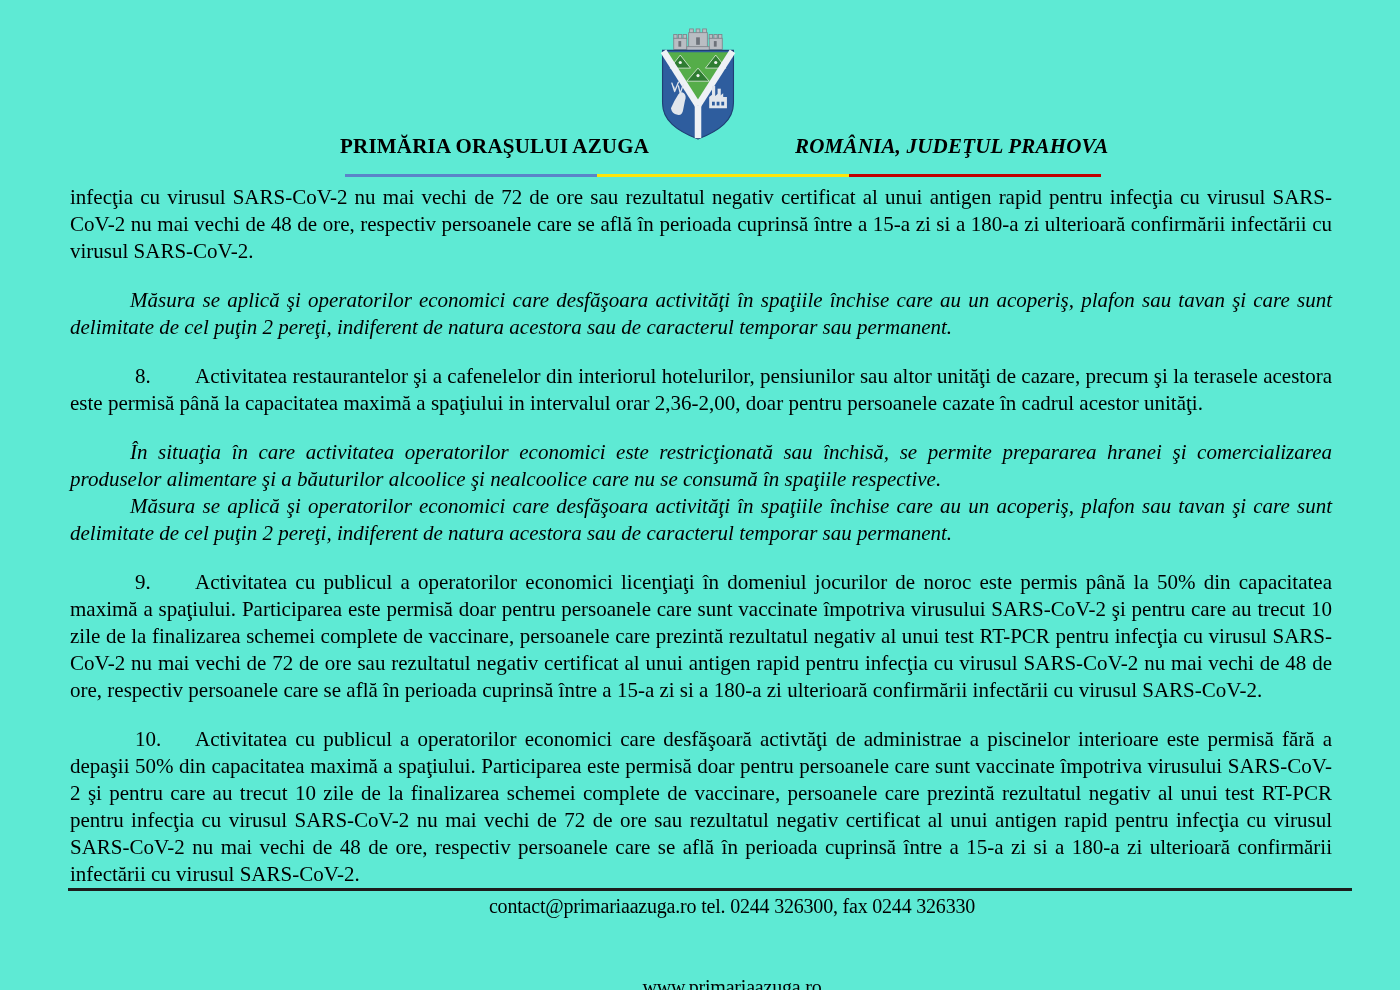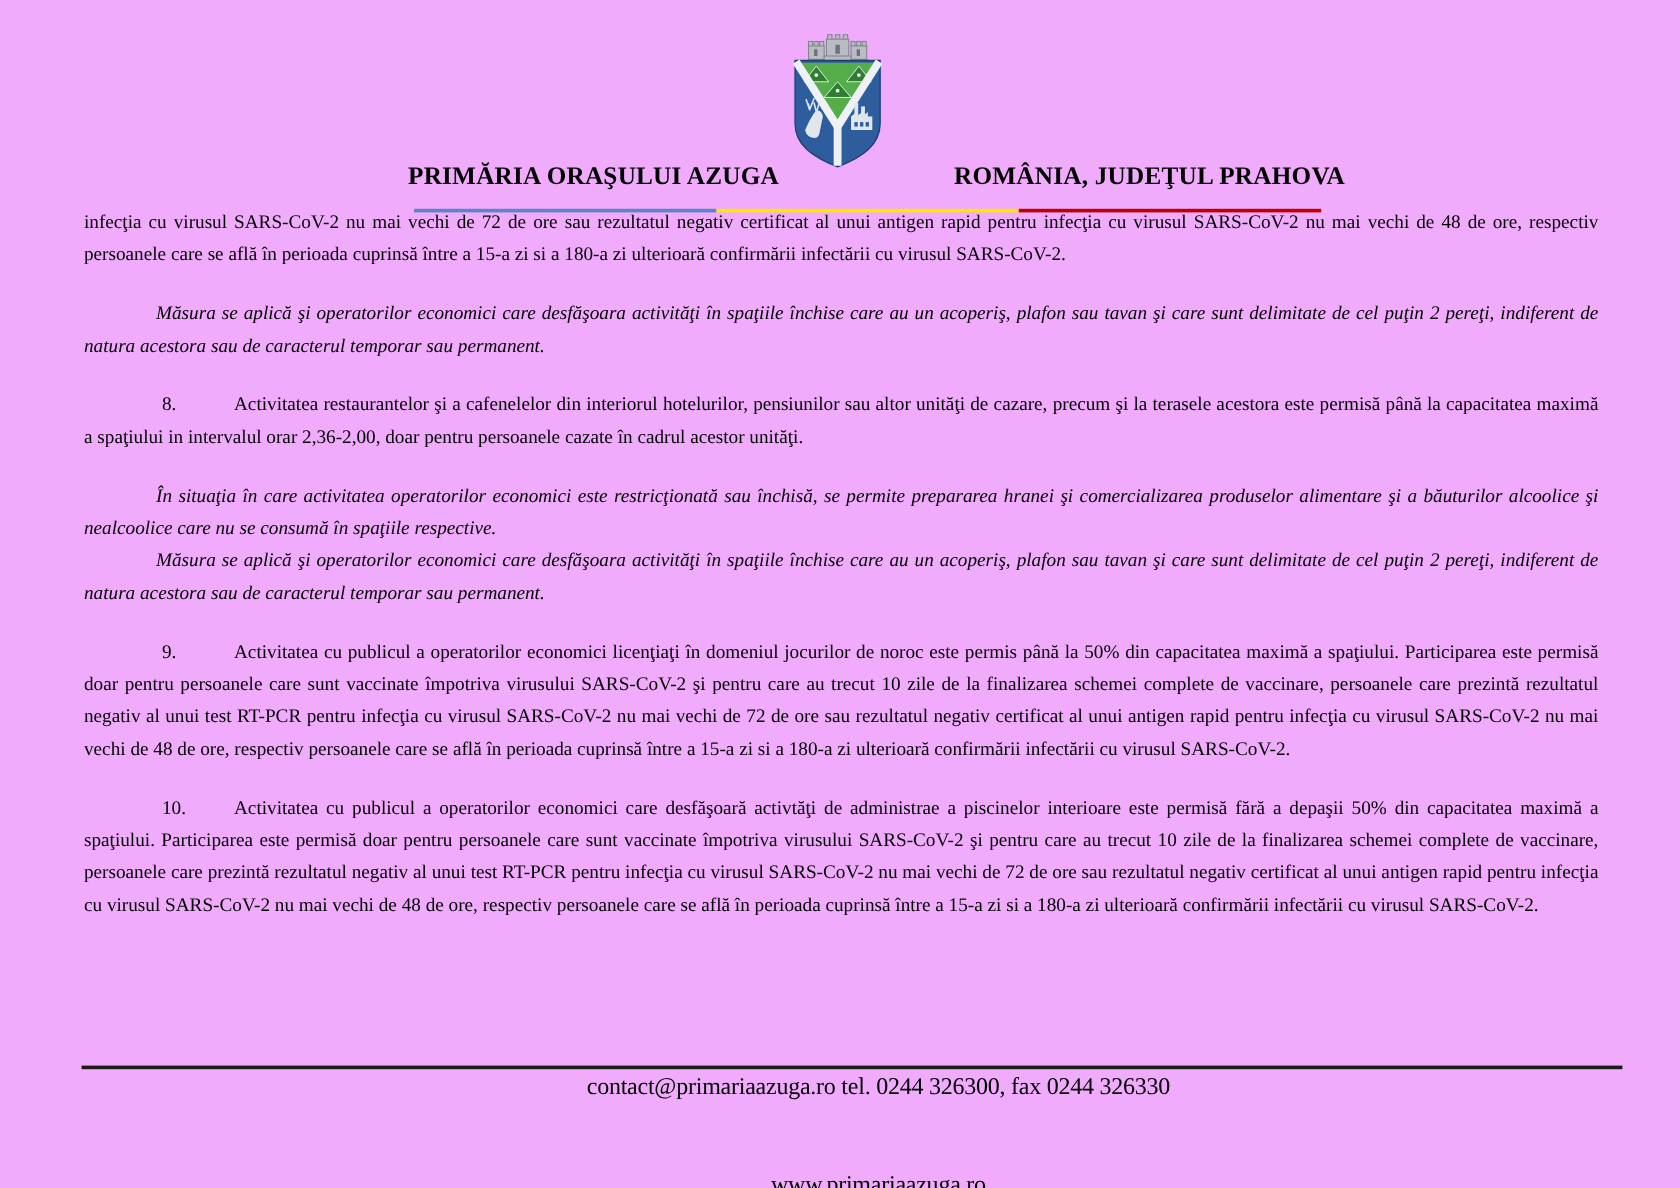--- a/index.html
+++ b/index.html
@@ -1,34 +1,34 @@
 <!DOCTYPE html>
 <html><head>
 <meta charset="utf-8">
 <style>
   html,body{margin:0;padding:0;background:#888;}
   .page{
-    position:relative;width:1400px;height:990px;background:#f0abfc;
+    position:relative;width:1400px;height:990px;background:#5eead4;
     font-family:"Liberation Serif","DejaVu Serif",serif;color:#000;
     overflow:hidden;margin:0 auto;
   }
   
   .coat{position:absolute;left:656px;top:26px;width:84px;height:116px;}
   .hdr-title{
     position:absolute;top:134px;font-weight:bold;font-size:21px;
     letter-spacing:0.2px;white-space:nowrap;
   }
   .hdr-title.left{left:340px;}
-  .hdr-title.right{left:795px;}
+  .hdr-title.right{left:795px;font-style:italic;}
   .tricolor{position:absolute;left:345px;top:174px;width:756px;height:3px;display:flex;}
   .tricolor .seg{flex:1 1 0;height:100%;}
   
   .doc-body{
-    position:absolute;left:70px;top:172px;width:1262px;
-    font-size:16px;line-height:27px;text-align:justify;
+    position:absolute;left:70px;top:184px;width:1262px;
+    font-size:21px;line-height:27px;text-align:justify;
   }
   .para{margin:0 0 22px 0;}
   .para.tight{margin-bottom:0;}
   .para.italic{font-style:italic;text-indent:60px;}
   .para.numbered{text-indent:65px;}
   .para .num{display:inline-block;width:60px;font-style:normal;text-indent:0;}
   
   .footer-rule{position:absolute;left:68px;top:888px;width:1284px;height:3px;background:#1c1c1c;}
   .footer-line{
     position:absolute;left:0;width:1400px;text-align:center;

